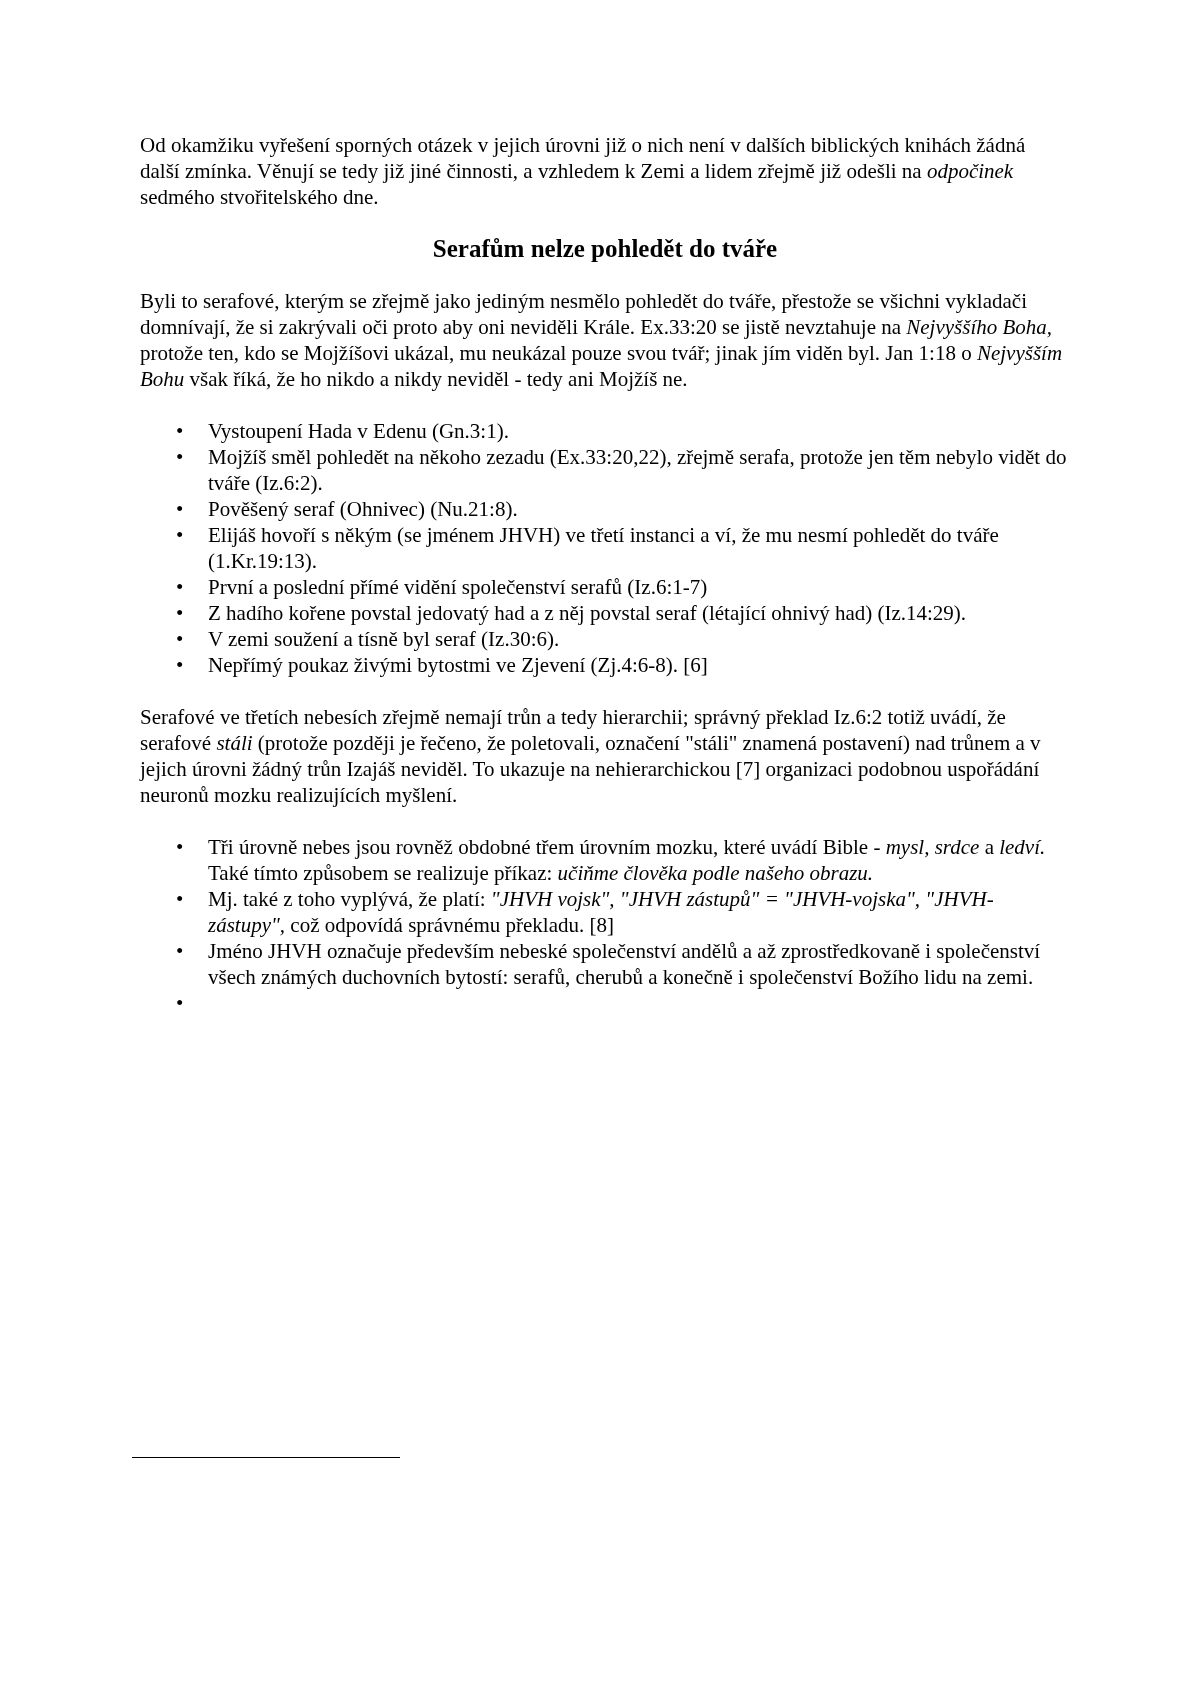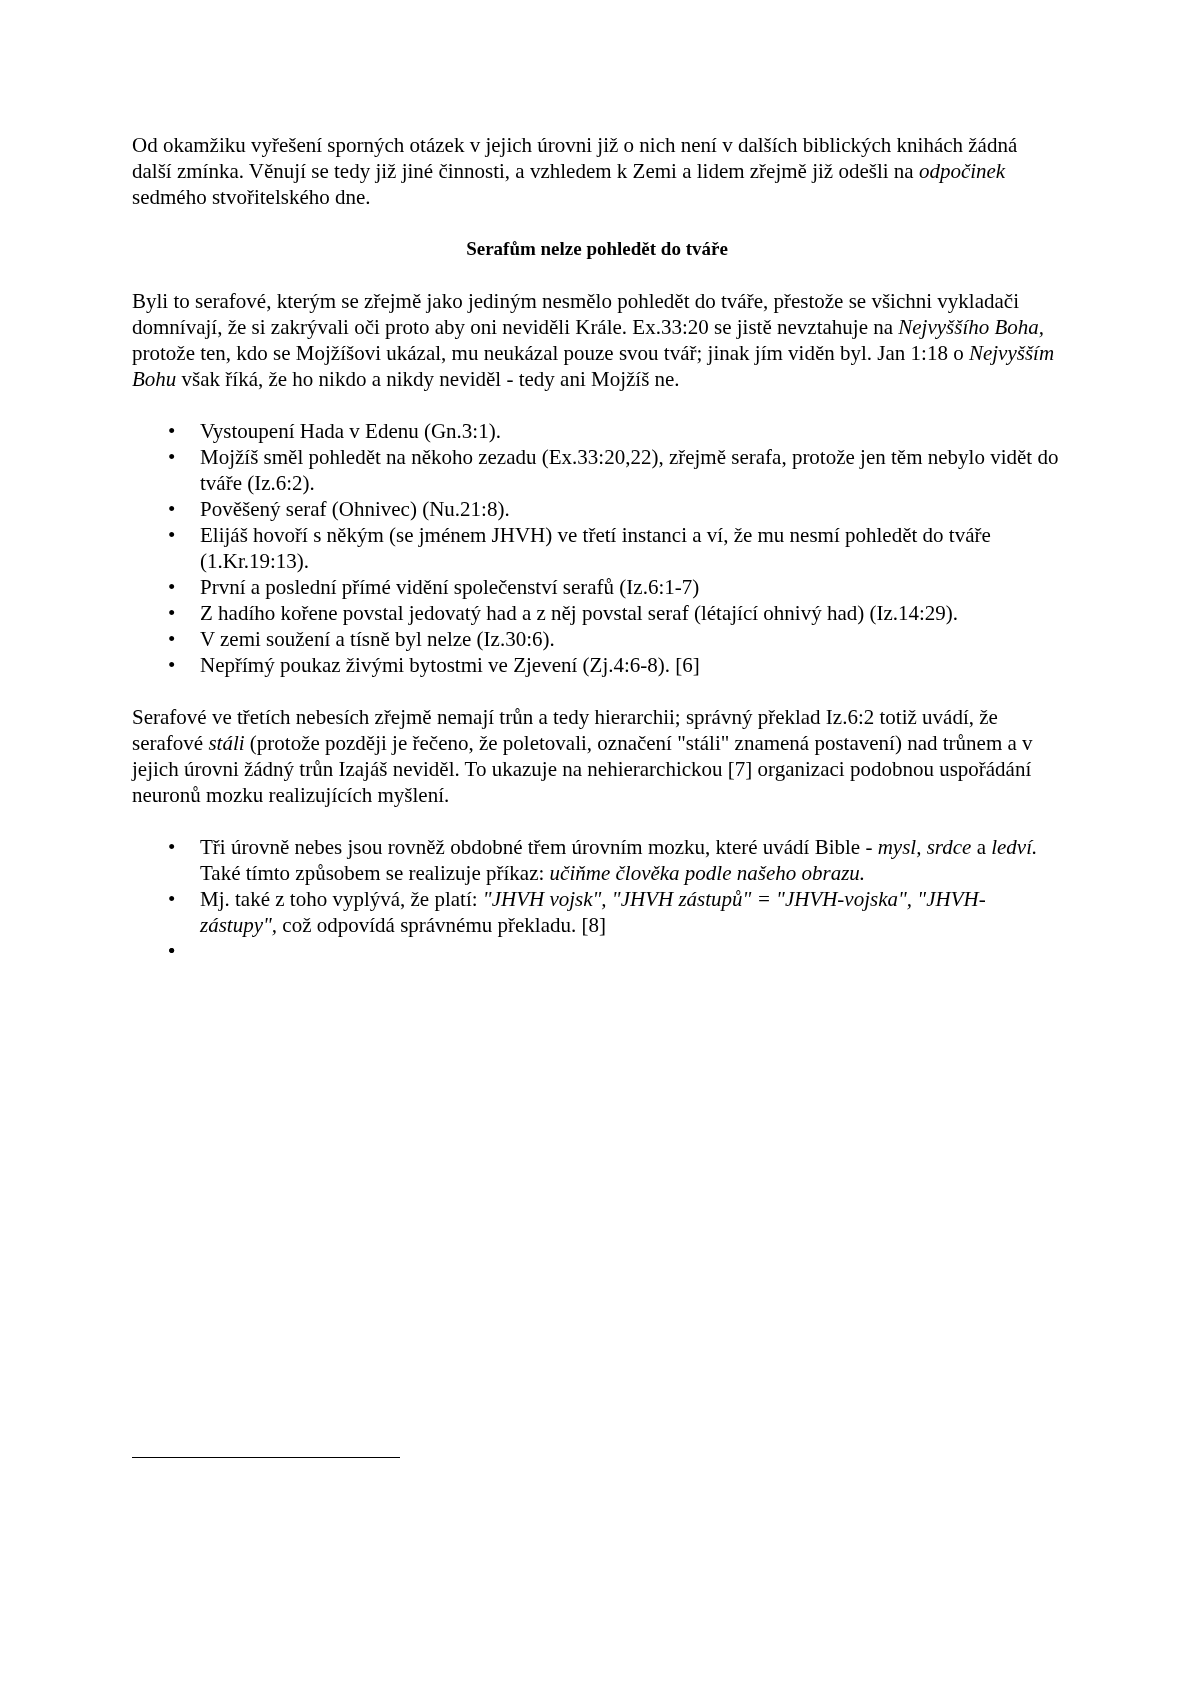--- a/index.html
+++ b/index.html
@@ -1,23 +1,23 @@
 <!DOCTYPE html>
 <html><head>
   <meta charset="utf-8">
   <style>
     html, body { margin: 0; padding: 0; background: #ffffff; }
     body {
       width: 1190px; height: 1683px; position: relative; overflow: hidden;
       font-family: "Liberation Serif", serif; color: #000; font-size: 21px;
     }
-    .page { position: absolute; left: 132px; top: 132px; width: 930px; }
+    .page { position: absolute; left: 140px; top: 132px; width: 930px; }
     p { margin: 0; line-height: 26px; }
     .para { margin-bottom: 26px; }
-    h2 { font-size: 19px; font-weight: bold; text-align: center; margin: 12px 0 26px 0; line-height: 26px; }
+    h2 { font-size: 25px; font-weight: bold; text-align: center; margin: 12px 0 26px 0; line-height: 26px; }
     ul { margin: 0 0 26px 0; padding: 0; list-style: none; }
     li { position: relative; padding-left: 68px; line-height: 26px; }
     li .bullet { position: absolute; left: 36px; top: 0; }
     .u { text-decoration: underline; }
     .rule { position: absolute; left: 132px; top: 1457px; width: 268px; border-top: 1px solid #000; }
   </style>
 </head>
 <body>
 
 <div class="page">
@@ -27,28 +27,28 @@
   <h2>Serafům nelze pohledět do tváře</h2>
   <p class="para"><span>Byli to serafové, kterým se zřejmě jako jediným nesmělo pohledět do tváře, přestože se všichni vykladači domnívají, že si zakrývali oči proto aby oni neviděli Krále. Ex.33:20 se jistě nevztahuje na </span><i>Nejvyššího Boha,</i><span> protože ten, kdo se Mojžíšovi ukázal, mu neukázal pouze svou tvář; jinak jím viděn byl. Jan 1:18 o </span><i>Nejvyšším Bohu</i><span> však říká, že ho nikdo a nikdy neviděl - tedy ani Mojžíš ne.</span></p>
 
   <ul>
     <li><span class="bullet">•</span><span>Vystoupení Hada v Edenu (Gn.3:1).</span></li>
     <li><span class="bullet">•</span><span>Mojžíš směl pohledět na někoho zezadu (Ex.33:20,22), zřejmě serafa, protože jen těm nebylo vidět do tváře (Iz.6:2).</span></li>
     <li><span class="bullet">•</span><span>Pověšený seraf (Ohnivec) (Nu.21:8).</span></li>
     <li><span class="bullet">•</span><span>Elijáš hovoří s někým (se jménem JHVH) ve třetí instanci a ví, že mu nesmí pohledět do tváře (1.Kr.19:13).</span></li>
     <li><span class="bullet">•</span><span>První a poslední přímé vidění společenství serafů (Iz.6:1-7)</span></li>
     <li><span class="bullet">•</span><span>Z hadího kořene povstal jedovatý had a z něj povstal seraf (létající ohnivý had) (Iz.14:29).</span></li>
-    <li><span class="bullet">•</span><span>V zemi soužení a tísně byl nelze (Iz.30:6).</span></li>
+    <li><span class="bullet">•</span><span>V zemi soužení a tísně byl seraf (Iz.30:6).</span></li>
     <li><span class="bullet">•</span><span>Nepřímý poukaz živými bytostmi ve Zjevení (Zj.4:6-8). [6]</span></li>
   </ul>
 
   <p class="para"><span>Serafové ve třetích nebesích zřejmě nemají trůn a tedy hierarchii; správný překlad Iz.6:2 totiž uvádí, že serafové </span><i>stáli</i><span> (protože později je řečeno, že poletovali, označení "stáli" znamená postavení) nad trůnem a v jejich úrovni žádný trůn Izajáš neviděl. To ukazuje na nehierarchickou [7] organizaci podobnou uspořádání neuronů mozku realizujících myšlení.</span></p>
 
 
   <ul>
     <li><span class="bullet">•</span><span>Tři úrovně nebes jsou rovněž obdobné třem úrovním mozku, které uvádí Bible - </span><i>mysl, srdce</i><span> a </span><i>ledví.</i><span> Také tímto způsobem se realizuje příkaz: </span><i>učiňme člověka podle našeho obrazu.</i></li>
     <li><span class="bullet">•</span><span>Mj. také z toho vyplývá, že platí: </span><i>"JHVH vojsk", "JHVH zástupů" = "JHVH-vojska", "JHVH-zástupy",</i><span> což odpovídá správnému překladu. [8]</span></li>
-    <li><span class="bullet">•</span></li>
+    <li><span class="bullet">•</span><span>Jméno JHVH označuje především nebeské společenství andělů a až zprostředkovaně i společenství všech známých duchovních bytostí: serafů, cherubů a konečně i společenství Božího lidu na zemi.</span></li>
     <li><span class="bullet">•</span></li>
   </ul>
 </div>
 
 <div class="rule"></div>
 
 </body></html>

